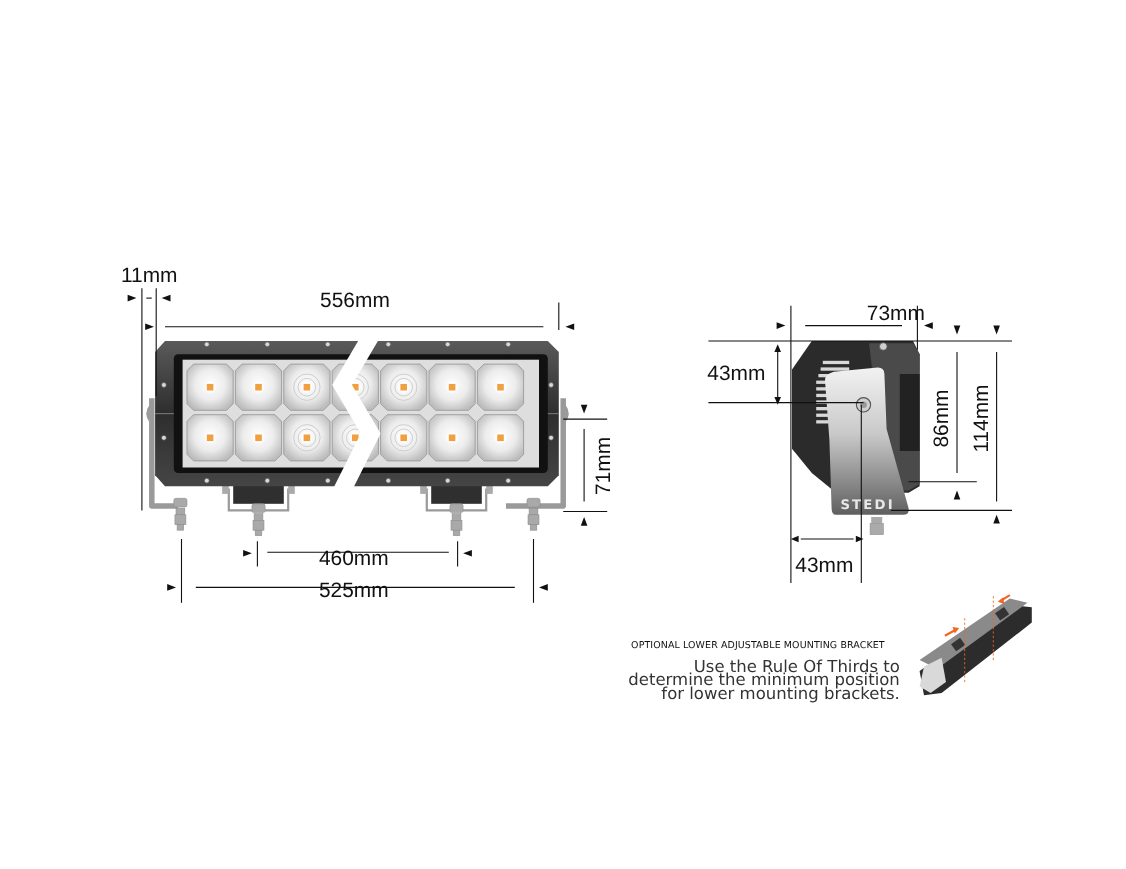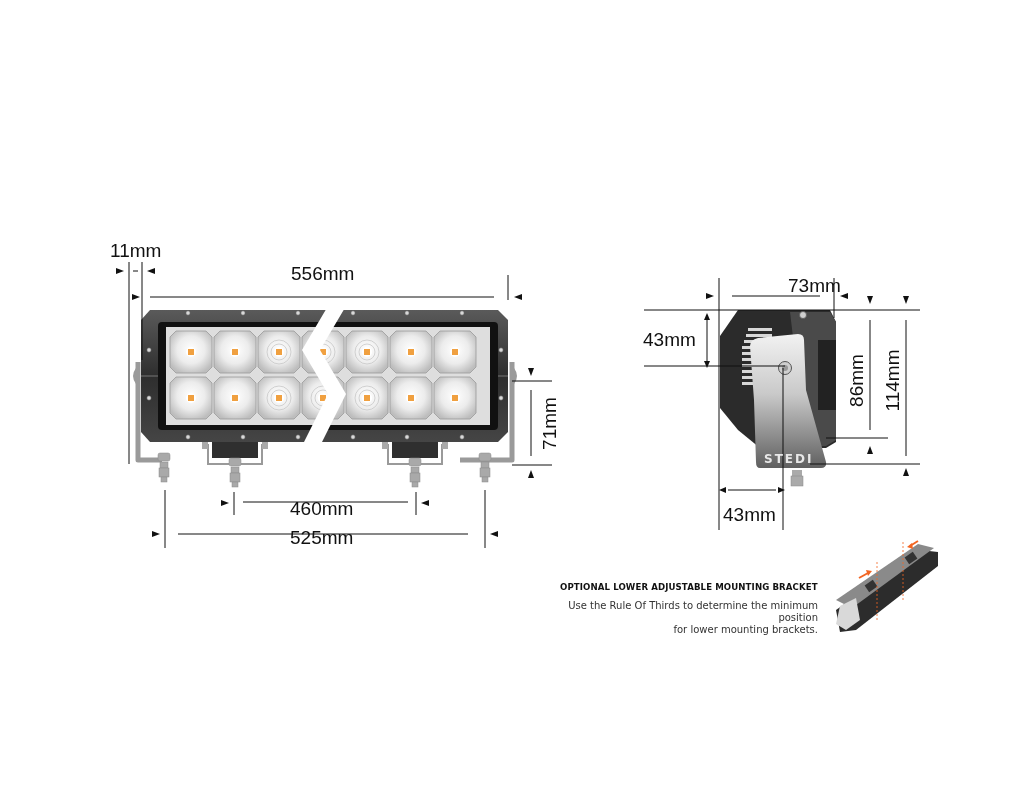--- a/index.html
+++ b/index.html
@@ -1,21 +1,21 @@
 <!DOCTYPE html>
 <html><head>
 <meta charset="utf-8">
 <style>
   html, body { margin: 0; padding: 0; background: #ffffff; }
   body { width: 1024px; height: 790px; position: relative; overflow: hidden; font-family: "Liberation Sans", sans-serif; color: #111; }
   .dim { position: absolute; font-size: 19px; color: #111; white-space: nowrap; line-height: 1; }
   .dim.vert { transform: rotate(-90deg); transform-origin: center center; }
   svg { position: absolute; left: 0; top: 0; }
-  .caption-title { position: absolute; left: 560px; top: 582px; width: 258px; text-align: left; font-family: "DejaVu Sans", sans-serif; font-weight: bold; font-size: 8.6px; letter-spacing: 0.1px; color: #111; }
-  .caption-body { position: absolute; left: 560px; top: 600px; width: 258px; text-align: right; font-family: "DejaVu Sans", sans-serif; font-size: 10px; line-height: 12px; color: #333; }
+  .caption-title { position: absolute; left: 560px; top: 582px; width: 258px; text-align: center; font-family: "DejaVu Sans", sans-serif; font-weight: normal; font-size: 8.6px; letter-spacing: 0.1px; color: #111; }
+  .caption-body { position: absolute; left: 560px; top: 600px; width: 258px; text-align: right; font-family: "DejaVu Sans", sans-serif; font-size: 15px; line-height: 12px; color: #333; }
   .logo { position: absolute; left: 764px; top: 452px; font-family: "DejaVu Sans", sans-serif; font-weight: bold; font-size: 12px; letter-spacing: 2px; color: #e8e8e8; }
 </style>
 </head>
 <body>
 
 <svg width="1024" height="790" viewBox="0 0 1024 790" xmlns="http://www.w3.org/2000/svg">
   <defs>
     <radialGradient id="ledGrad" cx="50%" cy="45%" r="60%">
       <stop offset="0%" stop-color="#ffffff"></stop>
       <stop offset="55%" stop-color="#ececec"></stop>

